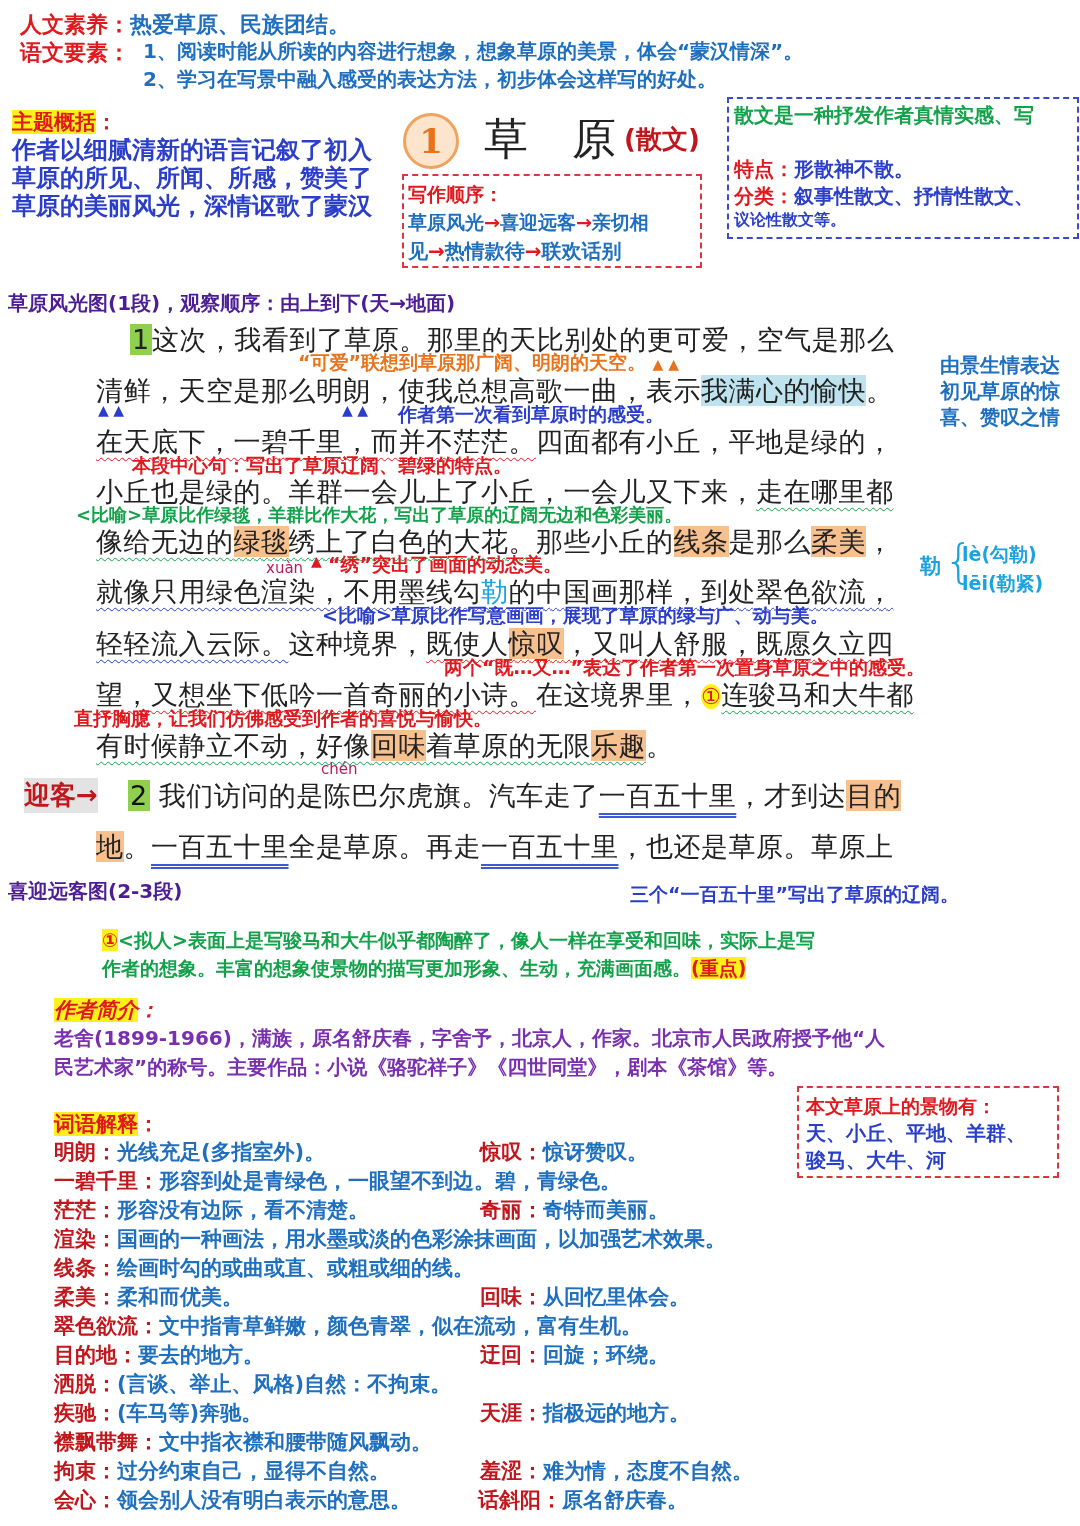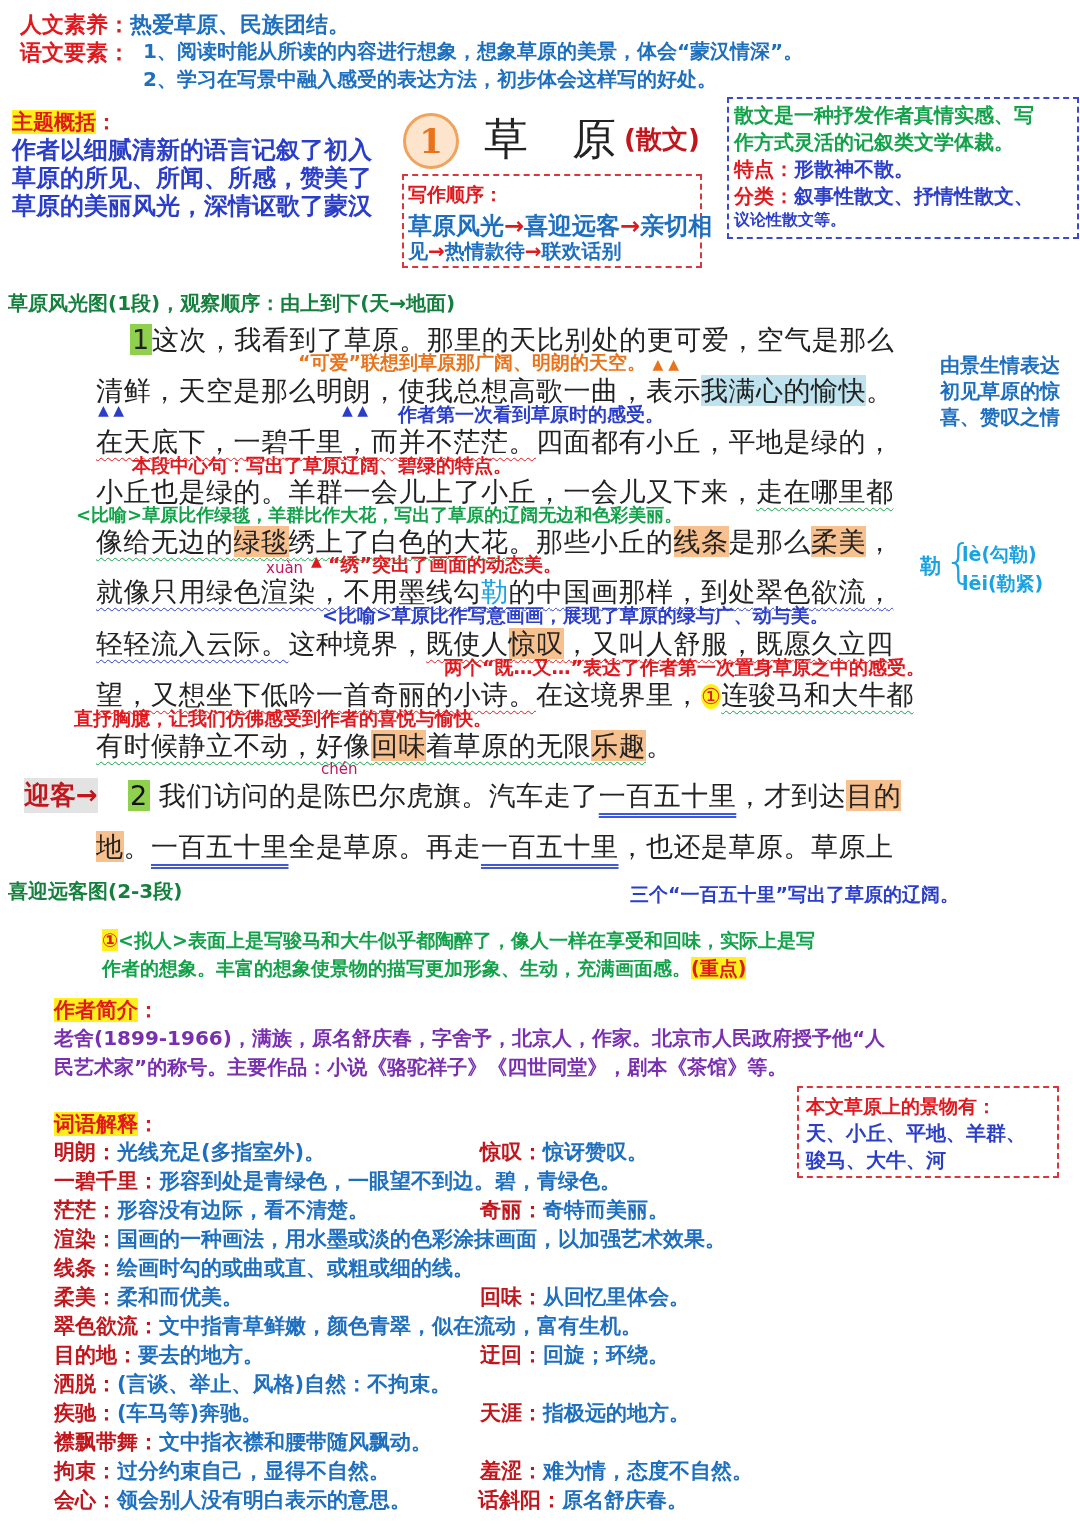--- a/index.html
+++ b/index.html
@@ -8,21 +8,21 @@
   .abs { position: absolute; white-space: nowrap; }
   .hand { font-family: "DejaVu Sans", sans-serif; font-weight: bold; }
   .serif { font-family: "DejaVu Serif", "Liberation Serif", serif; }
 
   .red { color: #e0191e; }
   .darkred { color: #c0161c; }
   .blue { color: #1f6fbf; }
   .navy { color: #2b3ec9; }
   .green { color: #13a24a; }
   .orange { color: #e8731b; }
-  .magenta { color: #15803d; }
+  .magenta { color: #4c1d95; }
   .purple { color: #7a2fb0; }
   .cyan { color: #1aa3e0; }
   .black { color: #222222; }
 
   .hl-yellow { background: #ffef1a; }
   .hl-peach { background: #f7c08f; margin-top: 27px; }
   .hl-blue { background: #bfe3ee; }
   .hl-gray { background: #e3e3e3; }
   .hl-green { background: #8fd14f; }
 
@@ -59,31 +59,30 @@
 </div>
 
 <div class="abs" style="left:403px;top:113px;width:56px;height:56px;border-radius:50%;border:3px solid #f0a35c;background:#fde4cc;display:flex;align-items:center;justify-content:center;">
   <span class="serif" style="font-size:34px;font-weight:bold;color:#e8731b;">1</span>
 </div>
 <div class="abs serif black" style="left:484px;top:110px;font-size:44px;">草　原</div>
 <div class="abs hand darkred" style="left:624px;top:122px;font-size:26px;">(散文)</div>
 
 <div class="box-dash" style="left:402px;top:174px;width:300px;height:94px;border-color:#d9363e;"></div>
 <div class="abs hand red" style="left:408px;top:182px;font-size:19px;">写作顺序：</div>
-<div class="abs hand blue" style="left:408px;top:210px;font-size:24px;">
+<div class="abs hand blue" style="left:408px;top:210px;font-size:19px;">
   <span>草原风光</span><span class="red">→</span><span>喜迎远客</span><span class="red">→</span><span>亲切相</span>
 </div>
 <div class="abs hand blue" style="left:408px;top:238px;font-size:20px;">
   <span>见</span><span class="red">→</span><span>热情款待</span><span class="red">→</span><span>联欢话别</span>
 </div>
 
 <div class="box-dash" style="left:727px;top:97px;width:352px;height:142px;border-color:#3d48d0;"></div>
 <div class="abs hand green" style="left:734px;top:102px;font-size:20px;line-height:27px;">
   <div>散文是一种抒发作者真情实感、写</div>
-  <div>作方式灵活的记叙类文学体裁。</div>
 </div>
 <div class="abs hand" style="left:734px;top:156px;font-size:20px;">
   <span class="red">特点：</span><span class="navy">形散神不散。</span>
 </div>
 <div class="abs hand" style="left:734px;top:183px;font-size:20px;">
   <span class="red">分类：</span><span class="navy">叙事性散文、抒情性散文、</span>
 </div>
 <div class="abs hand navy" style="left:734px;top:210px;font-size:16px;">议论性散文等。</div>
 
 <div class="abs hand magenta" style="left:8px;top:290px;font-size:20px;">草原风光图(1段)，观察顺序：由上到下(天→地面)</div>
@@ -160,21 +159,21 @@
 </div>
 
 <div class="abs hand magenta" style="left:8px;top:878px;font-size:20px;">喜迎远客图(2-3段)</div>
 <div class="abs hand navy note" style="left:630px;top:882px;">三个“一百五十里”写出了草原的辽阔。</div>
 
 <div class="abs hand green" style="left:102px;top:926px;font-size:19px;line-height:28px;">
   <div><span class="red hl-yellow">①</span><span>&lt;拟人&gt;表面上是写骏马和大牛似乎都陶醉了，像人一样在享受和回味，实际上是写</span></div>
   <div><span>作者的想象。丰富的想象使景物的描写更加形象、生动，充满画面感。</span><span class="red hl-yellow">(重点)</span></div>
 </div>
 
-<div class="abs hand" style="left:54px;top:996px;font-size:21px;">
+<div class="abs hand" style="left:54px;top:996px;font-size:21px;font-style:italic;">
   <span class="red hl-yellow">作者简介</span><span class="red">：</span>
 </div>
 <div class="abs hand purple" style="left:54px;top:1024px;font-size:20px;line-height:29px;">
   <div>老舍(1899-1966)，满族，原名舒庆春，字舍予，北京人，作家。北京市人民政府授予他“人</div>
   <div>民艺术家”的称号。主要作品：小说《骆驼祥子》《四世同堂》，剧本《茶馆》等。</div>
 </div>
 
 <div class="box-dash" style="left:797px;top:1086px;width:262px;height:92px;border-color:#d9363e;"></div>
 <div class="abs hand red" style="left:806px;top:1094px;font-size:19px;">本文草原上的景物有：</div>
 <div class="abs hand navy" style="left:806px;top:1120px;font-size:20px;line-height:27px;">

